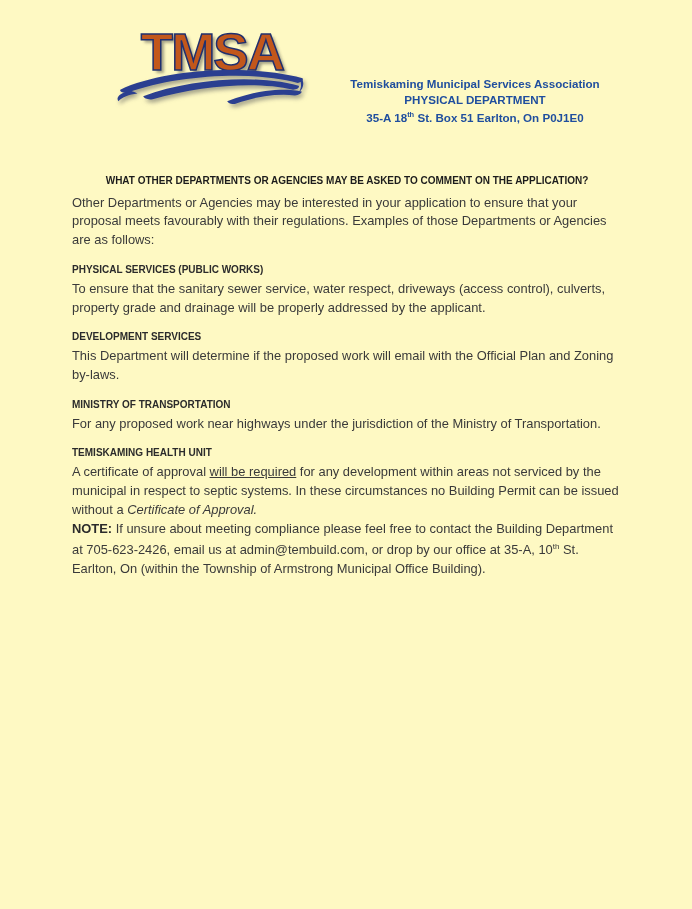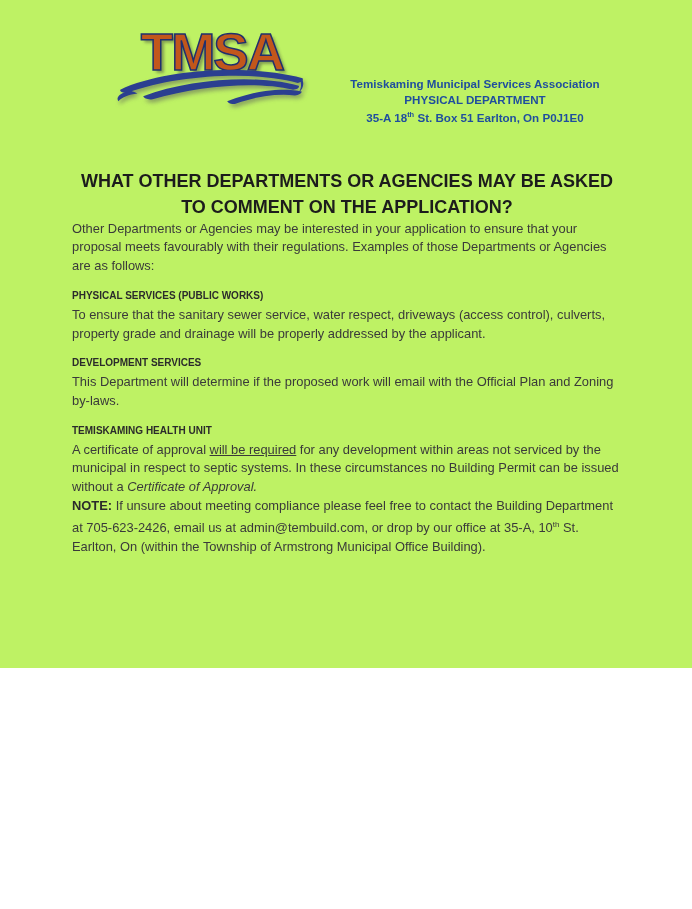--- a/index.html
+++ b/index.html
@@ -1,21 +1,21 @@
 <!DOCTYPE html>
 <html><head>
 <meta charset="utf-8">
 <style>
   * { box-sizing: border-box; }
   html, body { margin: 0; padding: 0; background: #ffffff; }
   .page {
     position: relative;
     width: 692px;
-    height: 668px;
-    background: #bef264;
+    height: 909px;
+    background: #fef9c3;
     font-family: "Liberation Sans", sans-serif;
     color: #3a3a3a;
     padding: 28px 70px 0 72px;
     overflow: hidden;
   }
 
   
   .doc-header { display: flex; align-items: flex-start; }
   .logo-block { width: 192px; margin-left: 42px; flex: 0 0 auto; }
   .logo-text {
@@ -46,21 +46,21 @@
     margin-top: 44px;
   }
   .header-text sup { font-size: 7.5px; }
 
   
   .doc-title {
     margin-top: 42px;
     text-align: center;
     font-weight: bold;
     color: #1c1c1c;
-    font-size: 18px;
+    font-size: 10px;
     line-height: 26px;
     padding: 0 8px;
   }
   .intro { margin-top: 32px; }
   p.body-text {
     margin: 0;
     font-size: 12.9px;
     line-height: 18.8px;
     color: #3a3a3a;
   }
@@ -108,20 +108,24 @@
   <div class="section">
     <h3 class="section-heading">PHYSICAL SERVICES (PUBLIC WORKS)</h3>
     <p class="body-text">To ensure that the sanitary sewer service, water respect, driveways (access control), culverts, property grade and drainage will be properly addressed by the applicant.</p>
   </div>
 
   <div class="section">
     <h3 class="section-heading">DEVELOPMENT SERVICES</h3>
     <p class="body-text">This Department will determine if the proposed work will email with the Official Plan and Zoning by-laws.</p>
   </div>
 
+  <div class="section">
+    <h3 class="section-heading">MINISTRY OF TRANSPORTATION</h3>
+    <p class="body-text">For any proposed work near highways under the jurisdiction of the Ministry of Transportation.</p>
+  </div>
 
   <div class="section">
     <h3 class="section-heading">TEMISKAMING HEALTH UNIT</h3>
     <p class="body-text"><span>A certificate of approval </span><span class="u">will be required</span><span> for any development within areas not serviced by the municipal in respect to septic systems. In these circumstances no Building Permit can be issued without a </span><span class="i">Certificate of Approval.</span></p>
   </div>
 
   <p class="body-text note-paragraph"><span class="b">NOTE:</span><span>  If unsure about meeting compliance please feel free to contact the Building Department at 705-623-2426, email us at admin@tembuild.com, or drop by our office at 35-A, 10</span><sup>th</sup><span> St. Earlton, On (within the Township of Armstrong Municipal Office Building).</span></p>
 
 </div>
 

